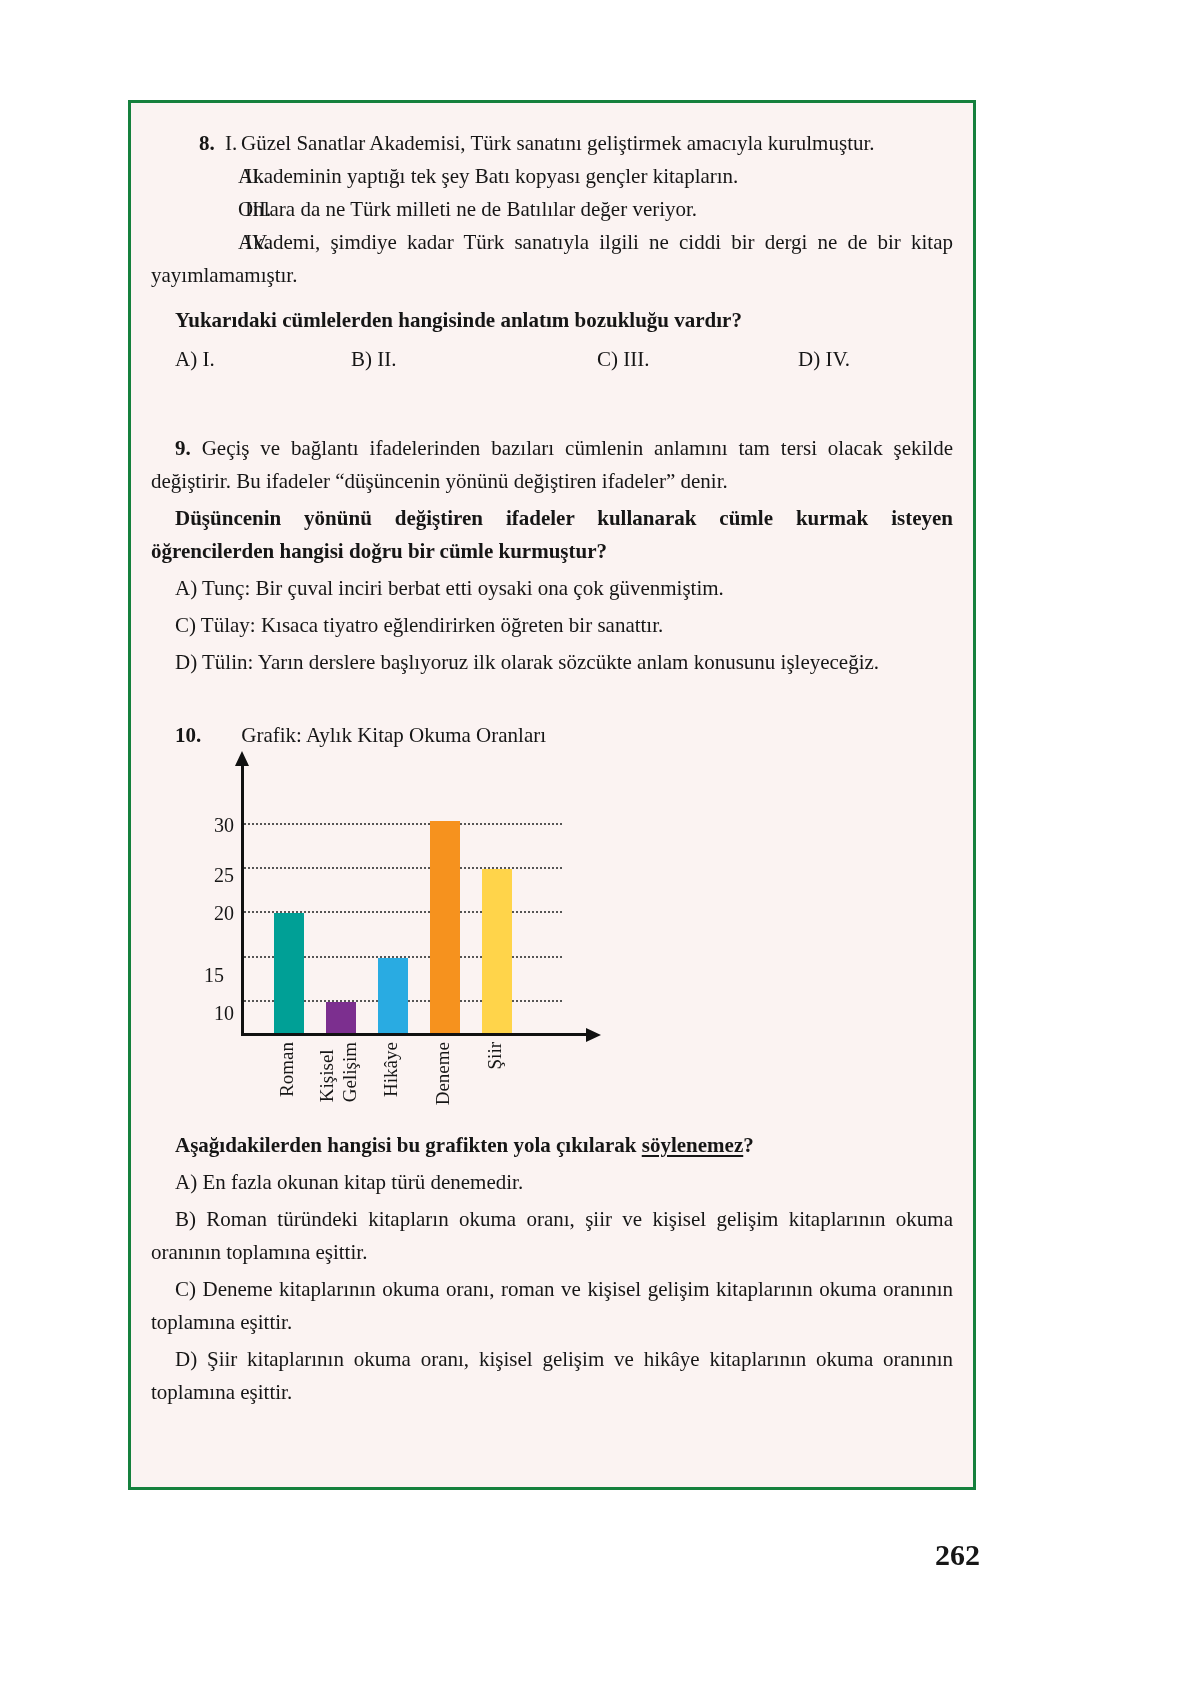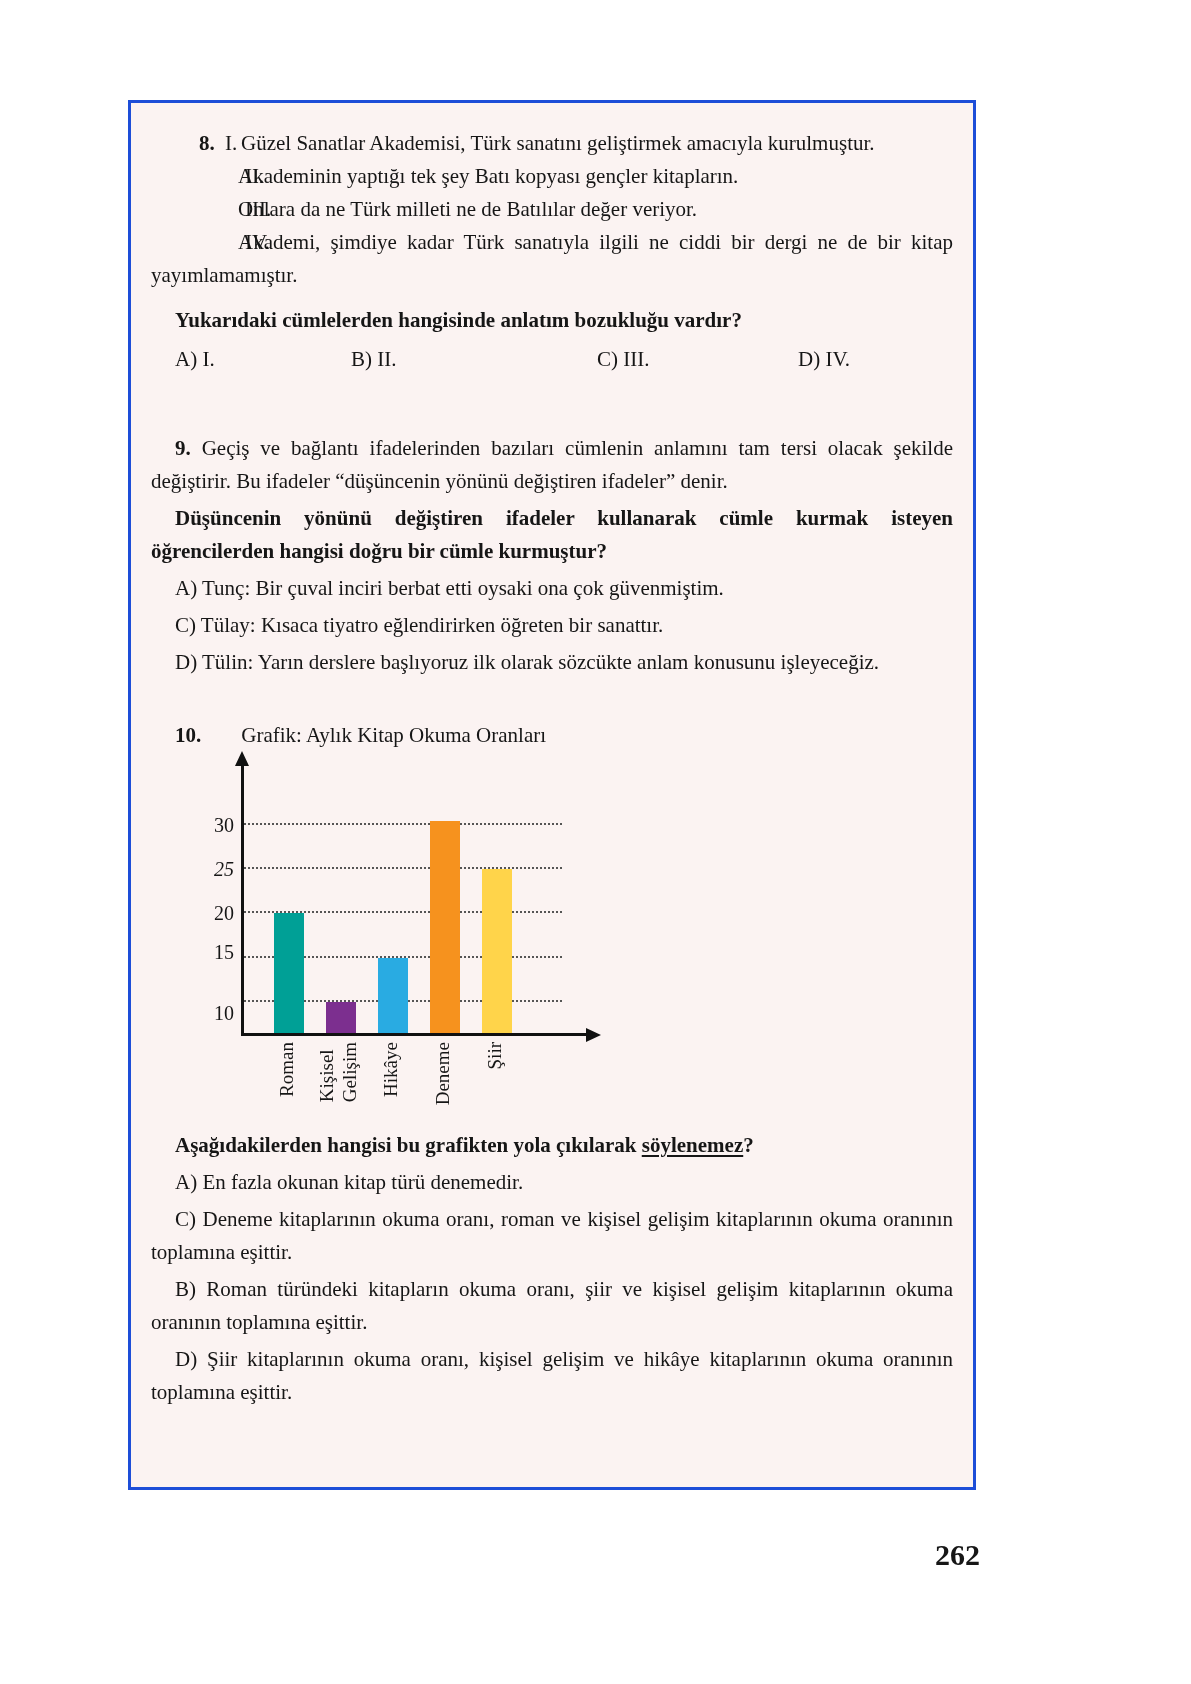--- a/index.html
+++ b/index.html
@@ -13,21 +13,21 @@
     width:1191px;
     height:1684px;
     background:#ffffff;
     overflow:hidden;
   }
   .question-box {
     position:absolute;
     left:128px; top:100px;
     width:848px;
     min-height:1390px;
-    border:3px solid #1d4ed8;
+    border:3px solid #15803d;
     background:#fbf3f2;
     padding:24px 20px 30px 20px;
     font-size:21px;
     line-height:33px;
     text-align:justify;
   }
   .qnum { font-weight:700; }
   .q8num { display:inline-block; width:26px; font-weight:700; }
   .rnum  { display:inline-block; width:40px; }
   .q8-item-first { text-indent:24px; }
@@ -149,25 +149,25 @@
           <div class="bars">
               <div class="bar" style="height: 120px; background: rgb(0, 160, 150);"></div>
               <div class="bar" style="height: 31px; background: rgb(124, 47, 143);"></div>
               <div class="bar" style="height: 75px; background: rgb(41, 171, 226);"></div>
               <div class="bar" style="height: 212px; background: rgb(246, 146, 30);"></div>
               <div class="bar" style="height: 164px; background: rgb(255, 212, 74);"></div>
             </div>
         <div class="gridline" style="bottom: 31px;"></div>
             <span class="ytick" style="bottom: 20px;">10</span>
             <div class="gridline" style="bottom: 75px;"></div>
-            <span class="ytick" style="bottom: 81px;">15</span>
+            <span class="ytick" style="bottom: 58px; text-align: center;">15</span>
             <div class="gridline" style="bottom: 120px;"></div>
             <span class="ytick" style="bottom: 120px;">20</span>
             <div class="gridline" style="bottom: 164px;"></div>
-            <span class="ytick" style="bottom: 164px; font-style: italic;">25</span>
+            <span class="ytick" style="bottom: 158px;">25</span>
             <div class="gridline" style="bottom: 208px;"></div>
             <span class="ytick" style="bottom: 208px;">30</span>
           </div>
         <div class="xlabels">
             <div class="xcol">
               <span class="xlabel">Roman</span>
             </div>
             <div class="xcol">
               <span class="xlabel">Kişisel
 Gelişim</span>
@@ -181,20 +181,20 @@
             <div class="xcol">
               <span class="xlabel">Şiir</span>
             </div>
           </div>
       </div>
 
       <p class="stem">
         <span>Aşağıdakilerden hangisi bu grafikten yola çıkılarak </span><span class="ul">söylenemez</span><span>?</span>
       </p>
       <p class="opt">A) En fazla okunan kitap türü denemedir.</p>
+      <p class="opt">B) Roman türündeki kitapların okuma oranı, şiir ve kişisel gelişim kitaplarının okuma oranının toplamına eşittir.</p>
       <p class="opt">C) Deneme kitaplarının okuma oranı, roman ve kişisel gelişim kitaplarının okuma oranının toplamına eşittir.</p>
-      <p class="opt">B) Roman türündeki kitapların okuma oranı, şiir ve kişisel gelişim kitaplarının okuma oranının toplamına eşittir.</p>
       <p class="opt">D) Şiir kitaplarının okuma oranı, kişisel gelişim ve hikâye kitaplarının okuma oranının toplamına eşittir.</p>
     </section>
   </div>
 
   <div class="page-number">262</div>
 </div>
 
 </body></html>

